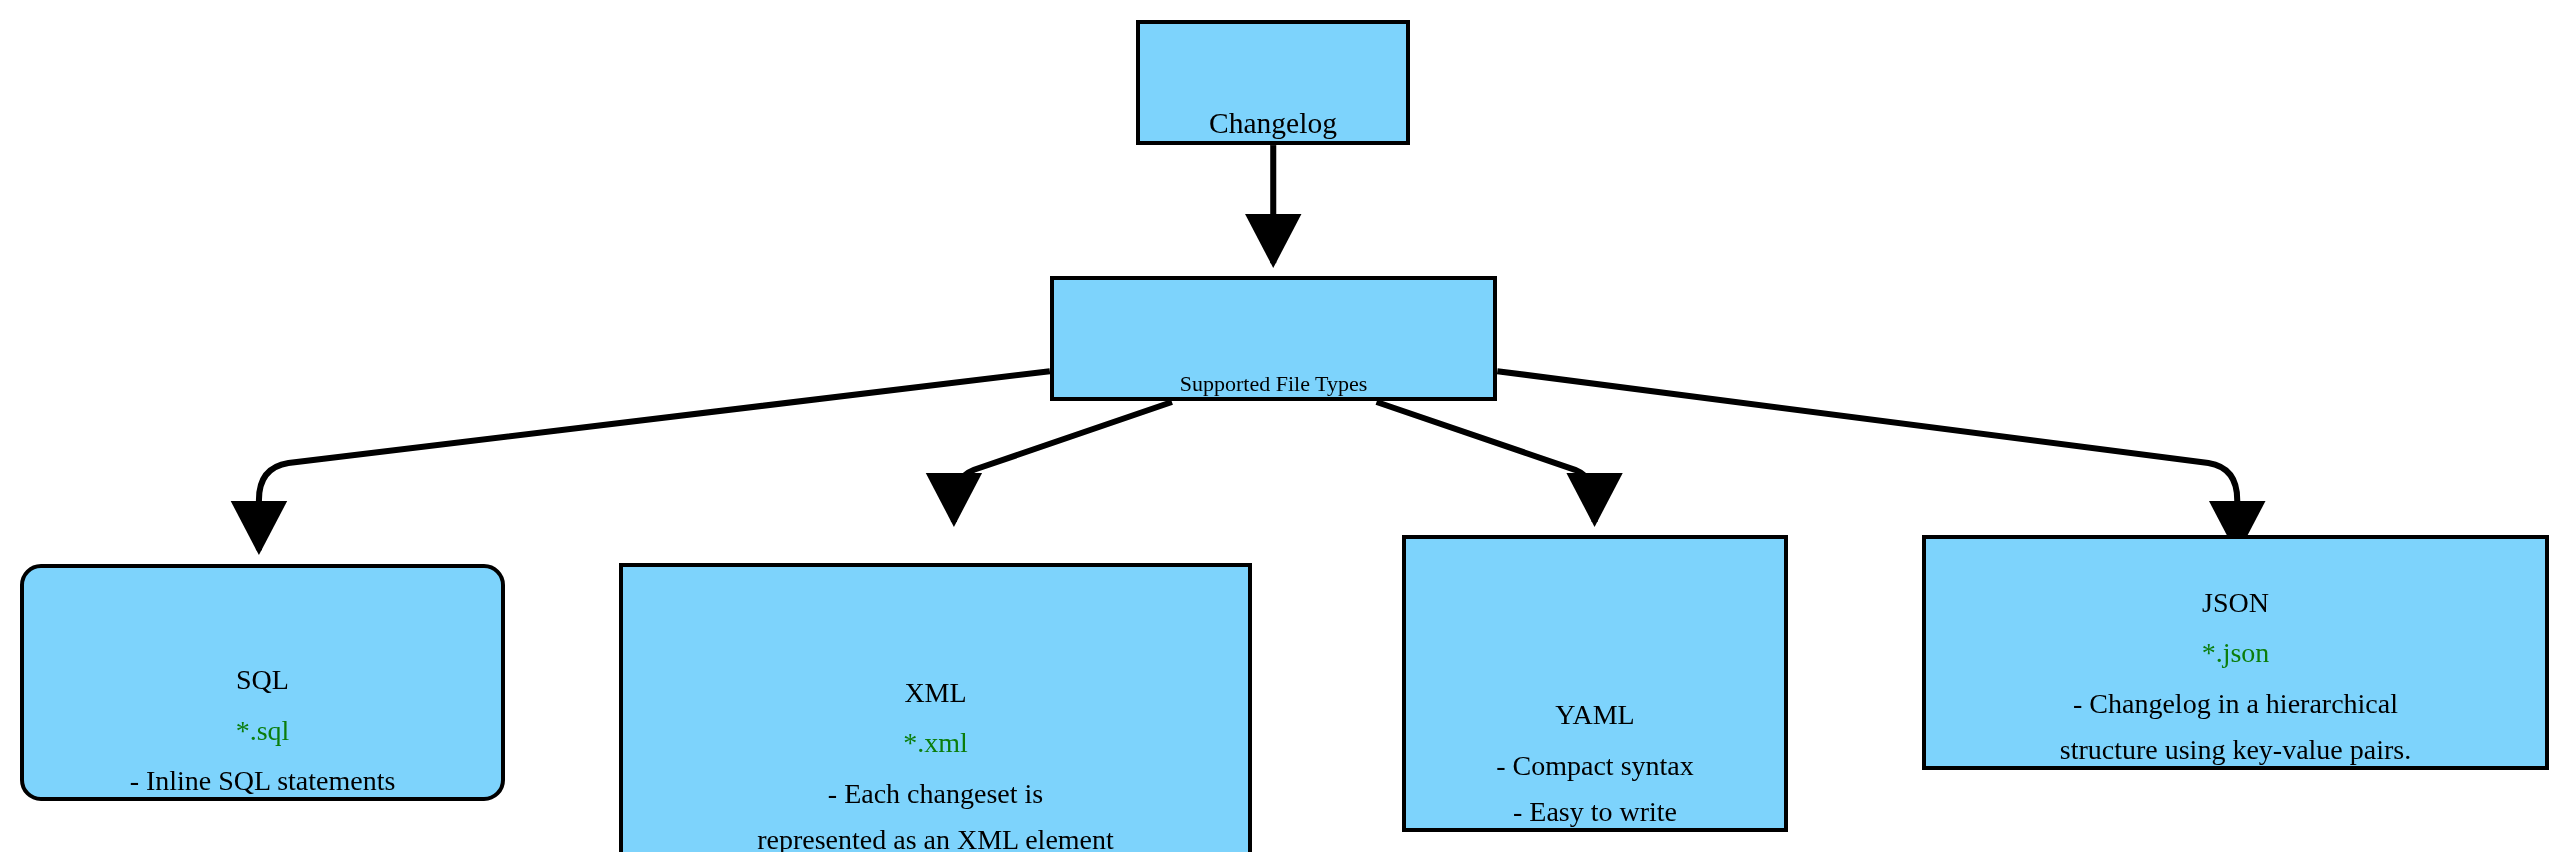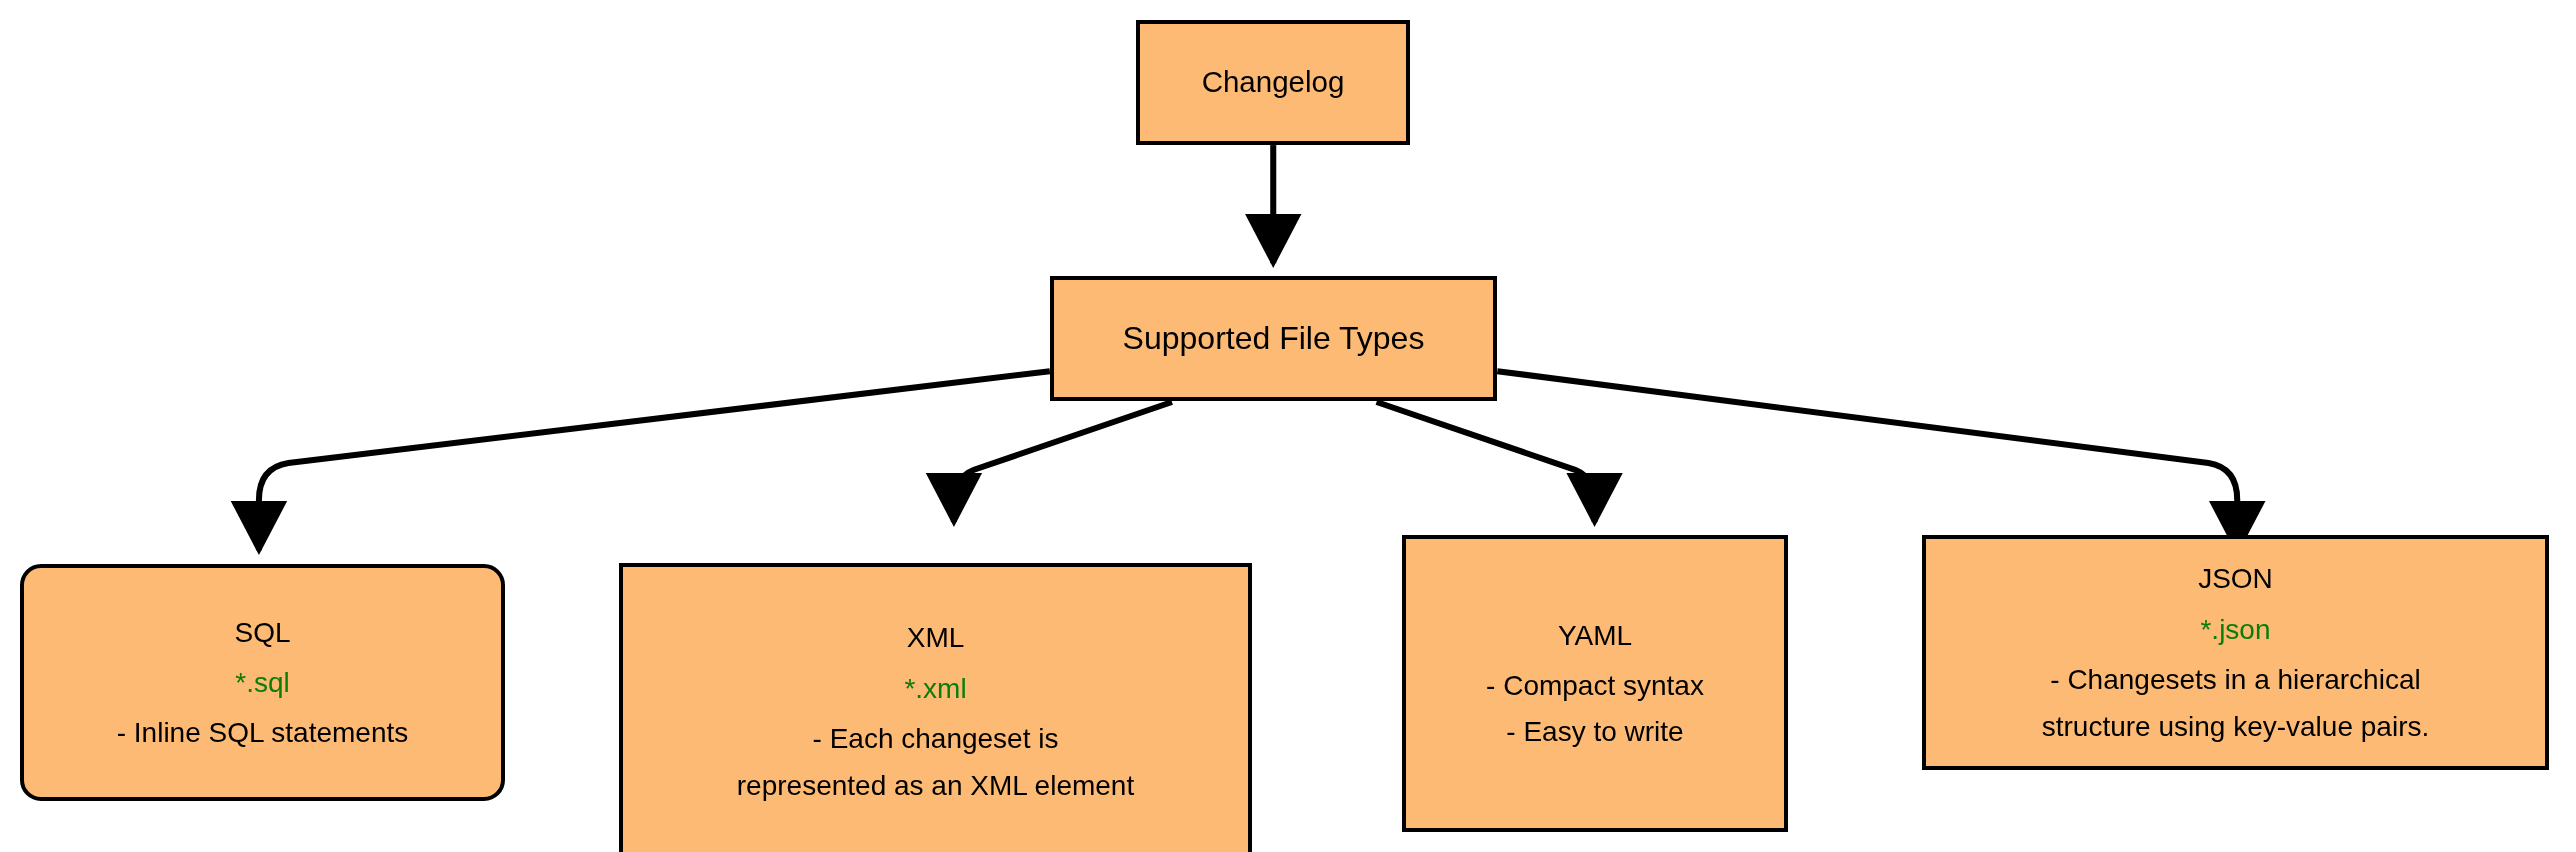--- a/index.html
+++ b/index.html
@@ -20,29 +20,30 @@
     position: absolute;
     left: 0;
     top: 0;
     width: 2576px;
     height: 853px;
     pointer-events: none;
   }
   .node {
     position: absolute;
     box-sizing: border-box;
-    background: #fdba74;
+    background: #7dd3fc;
     border: 4.7px solid #000000;
     display: flex;
     flex-direction: column;
     align-items: center;
-    justify-content: center;
+    justify-content: flex-end;
     text-align: center;
     color: #000000;
     z-index: 2;
+    font-family: Liberation Serif, serif;
   }
   .node-line {
     display: block;
     width: 100%;
     line-height: 1.18;
     white-space: nowrap;
   }
   .node-title {
     font-size: 28px;
   }
@@ -60,21 +61,21 @@
   #node-changelog {
     left: 1136px; top: 20px;
     width: 274px; height: 125px;
   }
   #node-changelog .node-title { font-size: 29.5px; }
 
   #node-supported {
     left: 1050px; top: 276px;
     width: 447px; height: 125px;
   }
-  #node-supported .node-title { font-size: 32px; }
+  #node-supported .node-title { font-size: 22px; }
 
   
   #node-sql   { left: 20px;   top: 564px; width: 485px;  height: 237px; border-radius: 21px; }
   #node-xml   { left: 619px;  top: 535px; width: 633px;  height: 297px; margin-top: 28px; }
   #node-yaml  { left: 1402px; top: 535px; width: 386px;  height: 297px; }
   #node-json  { left: 1922px; top: 535px; width: 627px;  height: 235px; }
 </style>
 </head>
 <body>
 
@@ -121,18 +122,18 @@
 
   <div class="node" id="node-yaml">
     <span class="node-line node-title">YAML</span>
     <span class="node-line node-desc gap-top">- Compact syntax</span>
     <span class="node-line node-desc gap-top-sm">- Easy to write</span>
   </div>
 
   <div class="node" id="node-json">
     <span class="node-line node-title">JSON</span>
     <span class="node-line node-ext gap-top">*.json</span>
-    <span class="node-line node-desc gap-top">- Changesets in a hierarchical</span>
+    <span class="node-line node-desc gap-top">- Changelog in a hierarchical</span>
     <span class="node-line node-desc gap-top-sm">structure using key-value pairs.</span>
   </div>
 
 </div>
 
 
 </body></html>

